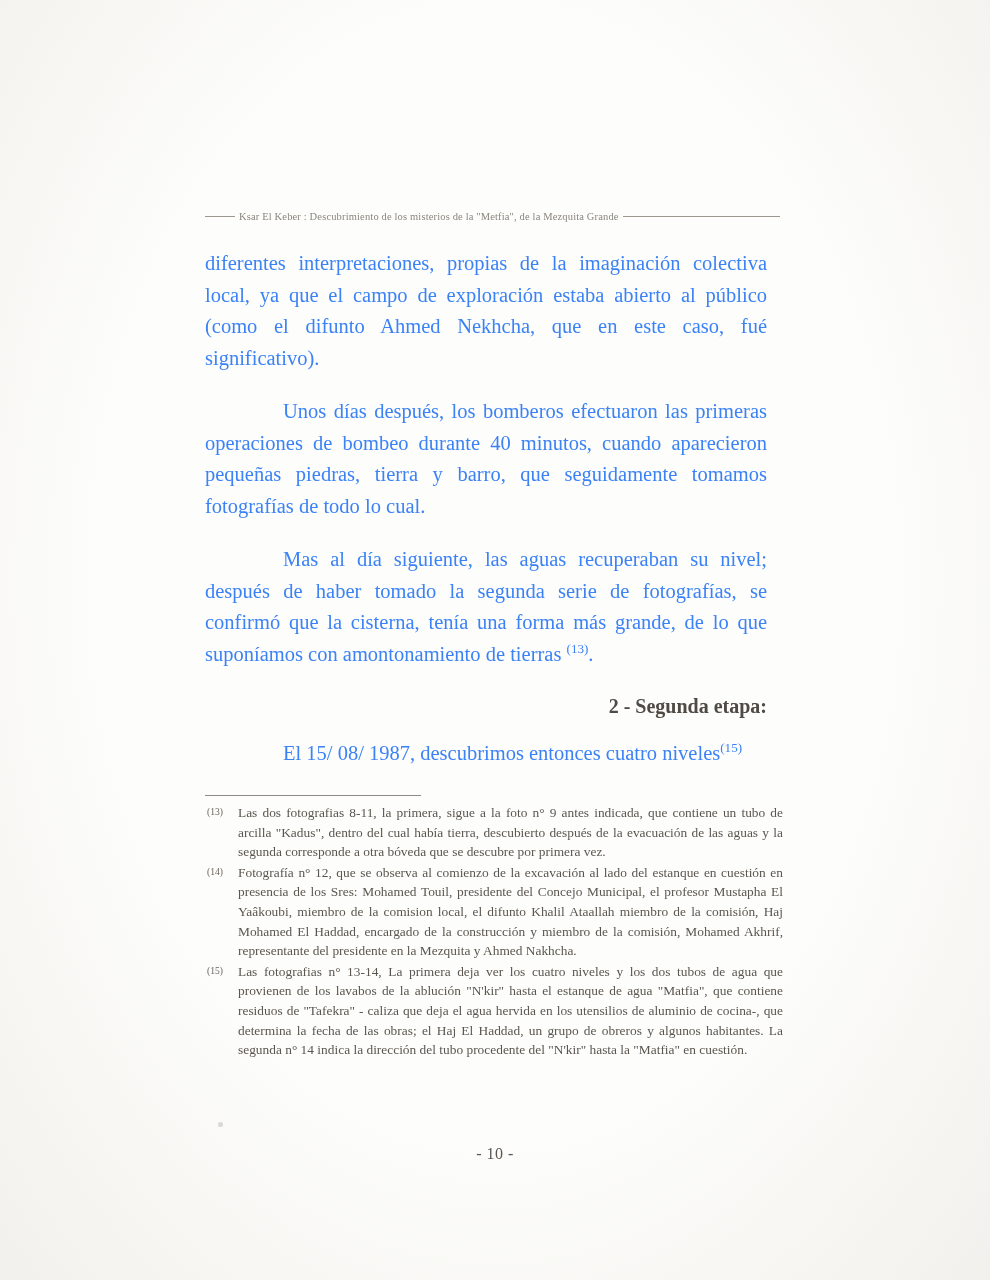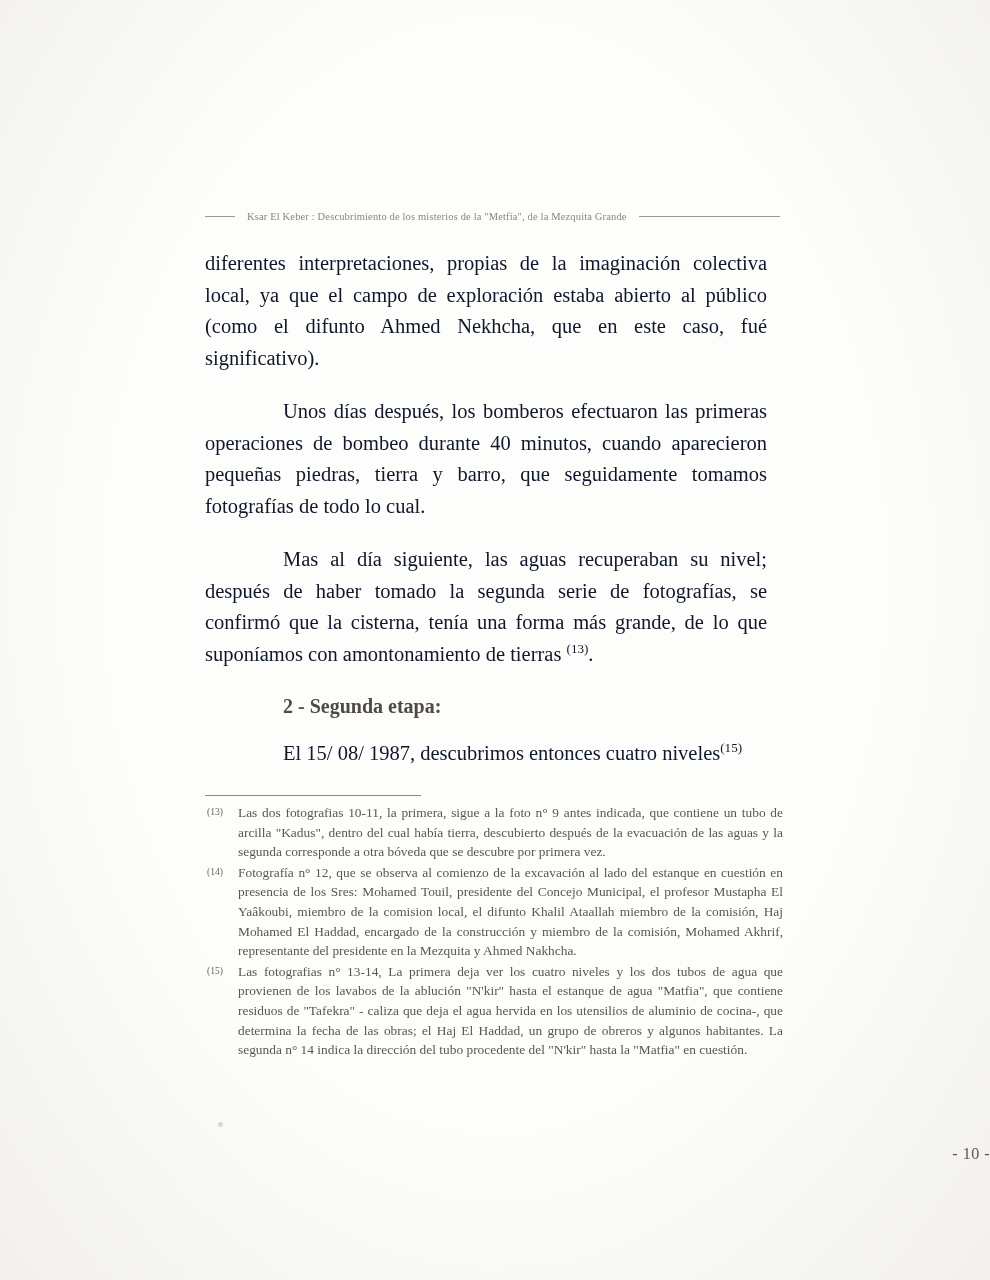--- a/index.html
+++ b/index.html
@@ -29,21 +29,21 @@
 
   
   .running-header {
     position: absolute;
     left: 205px;
     top: 207px;
     width: 575px;
     height: 18px;
     display: flex;
     align-items: center;
-    gap: 12px;
+    gap: 4px;
     font-size: 10.5px;
     letter-spacing: 0.15px;
     color: #8a857e;
     white-space: nowrap;
   }
   .rule-short {
     display: block;
     width: 30px;
     height: 1px;
     background: #9d988f;
@@ -67,36 +67,36 @@
     top: 248px;
     width: 562px;
   }
   p.para {
     margin: 0 0 22px 0;
     font-size: 20.5px;
     line-height: 31.5px;
     text-align: justify;
     text-justify: inter-word;
     text-indent: 78px;
-    color: #0f172a;
+    color: #3b82f6;
   }
   p.para.no-indent {
     text-indent: 0;
   }
   p.para.last-line-left {
     margin-bottom: 28px;
   }
   h2.section-head {
     margin: 6px 0 18px 0;
     padding-left: 78px;
     font-size: 20px;
     line-height: 28px;
     font-weight: bold;
     color: #4f4a44;
-    text-align: left;
+    text-align: right;
   }
   sup.fn {
     font-size: 0.64em;
     vertical-align: super;
     line-height: 0;
   }
 
   
   .footnote-rule {
     position: absolute;
@@ -135,21 +135,21 @@
   .footnote .fn-text {
     display: block;
   }
 
   
   .page-number {
     position: absolute;
     left: 0;
     top: 1145px;
     width: 990px;
-    text-align: right;
+    text-align: center;
     font-size: 16px;
     color: #5b564f;
     letter-spacing: 0.5px;
   }
 
   
   .speck {
     position: absolute;
     width: 5px;
     height: 5px;
@@ -184,21 +184,21 @@
     <p class="para last-line-left"><span>El 15/ 08/ 1987, descubrimos entonces cuatro niveles</span><sup class="fn">(15)</sup></p>
 
   </div>
 
   <div class="footnote-rule"></div>
 
   <div class="footnotes">
 
     <div class="footnote">
       <span class="fn-marker">(13)</span>
-      <span class="fn-text">Las dos fotografias 10-11, la primera, sigue a la foto n°  9 antes indicada, que contiene un tubo de arcilla "Kadus", dentro del cual había tierra, descubierto después de la evacuación de las aguas y la segunda corresponde a otra bóveda que se descubre por primera vez.</span>
+      <span class="fn-text">Las dos fotografias 8-11, la primera, sigue a la foto n°  9 antes indicada, que contiene un tubo de arcilla "Kadus", dentro del cual había tierra, descubierto después de la evacuación de las aguas y la segunda corresponde a otra bóveda que se descubre por primera vez.</span>
     </div>
 
     <div class="footnote">
       <span class="fn-marker">(14)</span>
       <span class="fn-text">Fotografía n°    12, que se observa al comienzo de la excavación al lado del estanque en cuestión en presencia de los Sres: Mohamed Touil, presidente del Concejo Municipal, el profesor Mustapha El Yaâkoubi, miembro de la comision local, el difunto Khalil Ataallah miembro de la comisión, Haj Mohamed El Haddad, encargado de la construcción y miembro de la comisión, Mohamed Akhrif, representante del presidente en  la Mezquita y Ahmed Nakhcha.</span>
     </div>
 
     <div class="footnote">
       <span class="fn-marker">(15)</span>
       <span class="fn-text">Las fotografias n°   13-14, La primera deja ver los cuatro niveles y los dos tubos de agua que provienen de los lavabos de la ablución "N'kir" hasta el estanque de agua "Matfia", que contiene residuos de "Tafekra" - caliza que deja el agua hervida en los utensilios de aluminio de cocina-, que determina la fecha de las obras; el Haj El Haddad, un grupo de obreros y algunos habitantes. La segunda n° 14 indica la dirección del tubo procedente del "N'kir" hasta la "Matfia"  en cuestión.</span>

